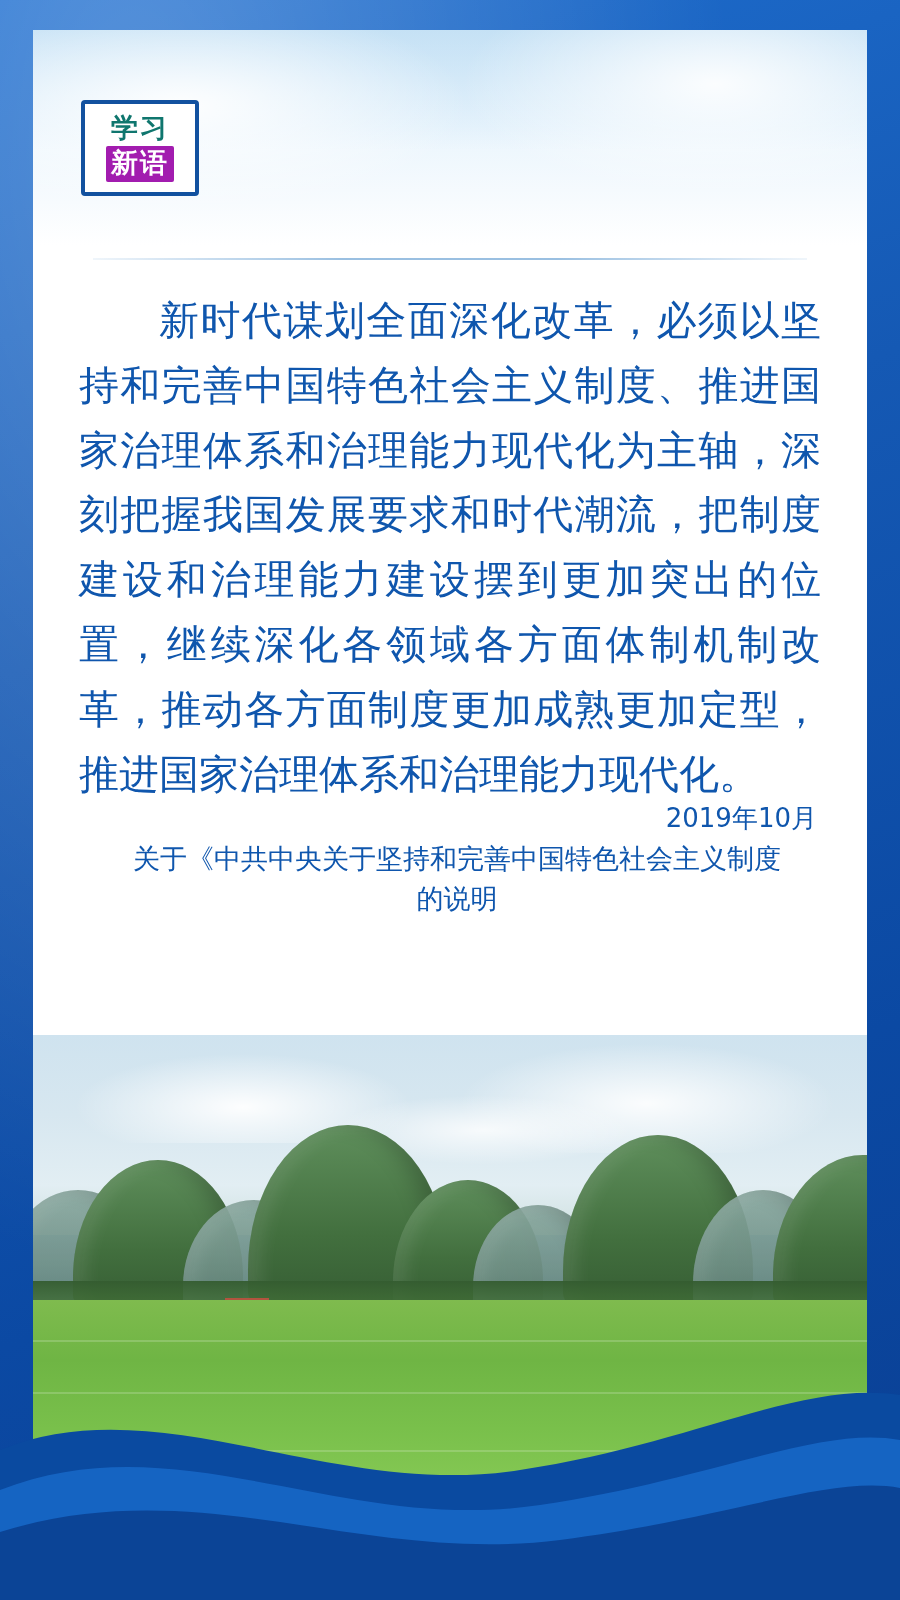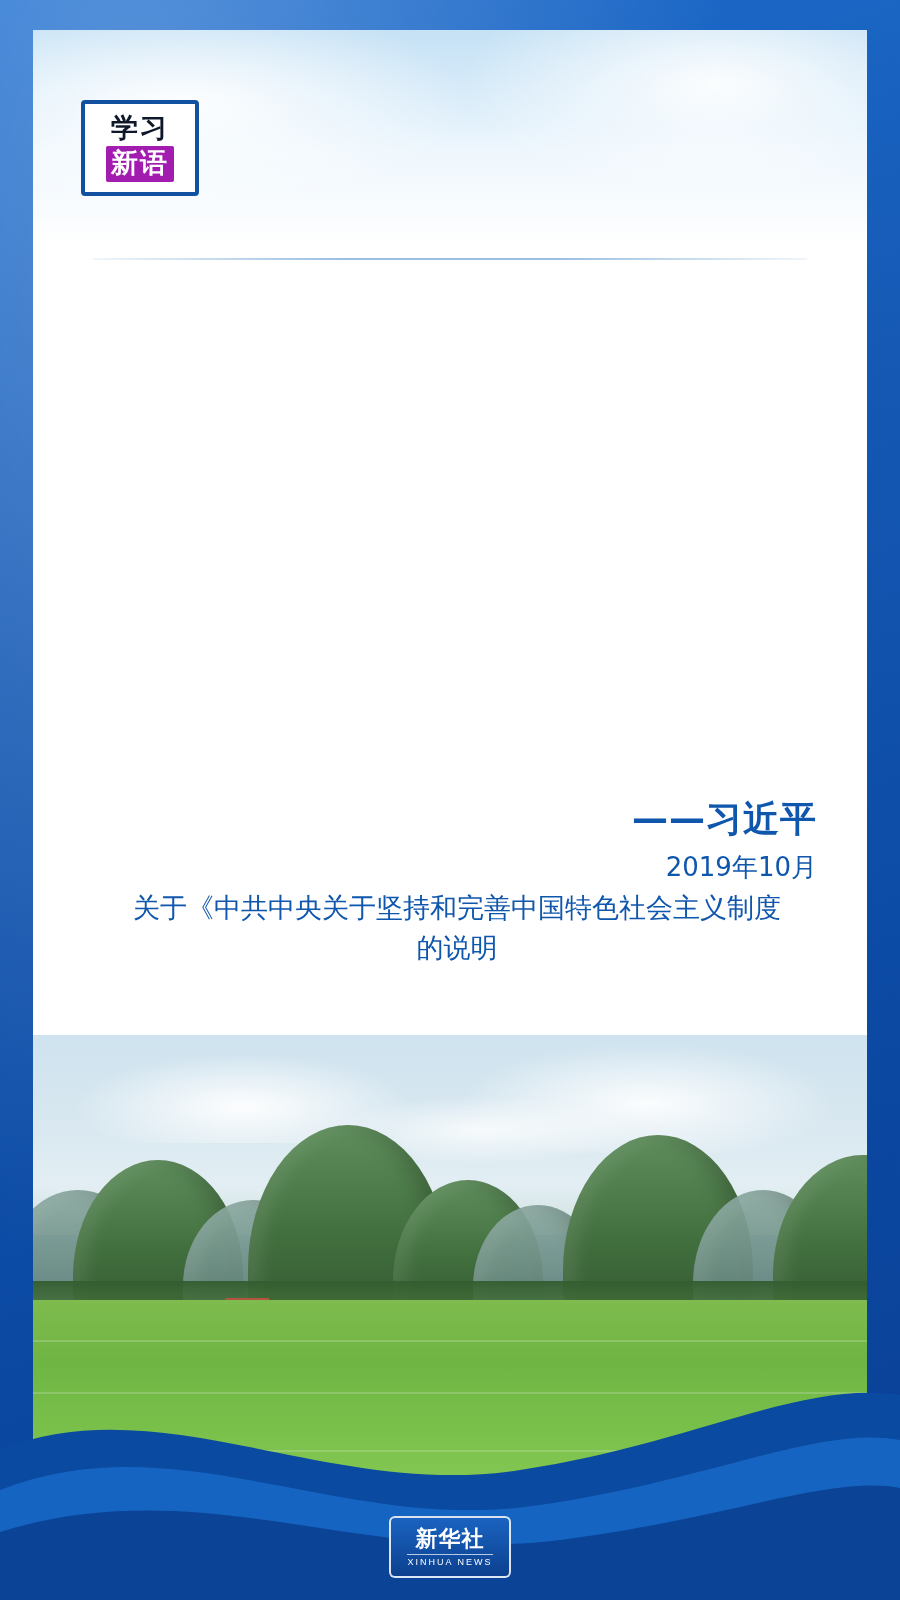--- a/index.html
+++ b/index.html
@@ -77,21 +77,21 @@
     background: #ffffff;
     display: flex;
     flex-direction: column;
     align-items: center;
     justify-content: center;
     padding: 4px 0;
   }
   .logo-line1, .logo-line2 {
     font-family: "Liberation Serif", serif;
     font-weight: bold;
-    color: #0f172a;
+    color: #0f766e;
     letter-spacing: 2px;
     line-height: 1;
   }
   .logo-line1 {
     font-size: 27px;
     margin-bottom: 4px;
   }
   .logo-line2 {
     font-size: 27px;
     background: #a21caf;
@@ -287,23 +287,23 @@
     </div>
 
     <div class="logo-stamp">
       <div class="logo-line1">学习</div>
       <div class="logo-line2">新语</div>
     </div>
 
 
     <div class="divider"></div>
 
+    <div class="quote">新时代谋划全面深化改革，必须以坚持和完善中国特色社会主义制度、推进国家治理体系和治理能力现代化为主轴，深刻把握我国发展要求和时代潮流，把制度建设和治理能力建设摆到更加突出的位置，继续深化各领域各方面体制机制改革，推动各方面制度更加成熟更加定型，推进国家治理体系和治理能力现代化。</div>
 
     <div class="attribution">
-      <div class="attr-author">——习近平</div>
       <div class="attr-date">2019年10月</div>
       <div class="attr-source">关于《中共中央关于坚持和完善中国特色社会主义制度</div>
       <div class="attr-source">的说明</div>
     </div>
 
     <div class="photo">
       <div class="sky"></div>
       <div class="sky-cloud1"></div>
       <div class="sky-cloud2"></div>
       <div class="sky-cloud3"></div>
@@ -346,18 +346,14 @@
     </div>
 
   </div>
 
   <svg class="wave" viewBox="0 0 900 300" preserveAspectRatio="none">
     <path d="M0,150 C160,85 330,200 520,170 C690,145 800,80 900,95 L900,300 L0,300 Z" fill="#0a4aa0"></path>
     <path d="M0,190 C180,120 340,235 540,205 C710,180 820,125 900,140 L900,300 L0,300 Z" fill="#1766c4" opacity="0.92"></path>
     <path d="M0,232 C200,170 360,265 560,240 C730,218 830,175 900,188 L900,300 L0,300 Z" fill="#0b4496"></path>
   </svg>
 
-  <div class="badge">
-    <div class="badge-cn">新华社</div>
-    <div class="badge-en">XINHUA NEWS</div>
-  </div>
 
 </div>
 
 </body></html>

